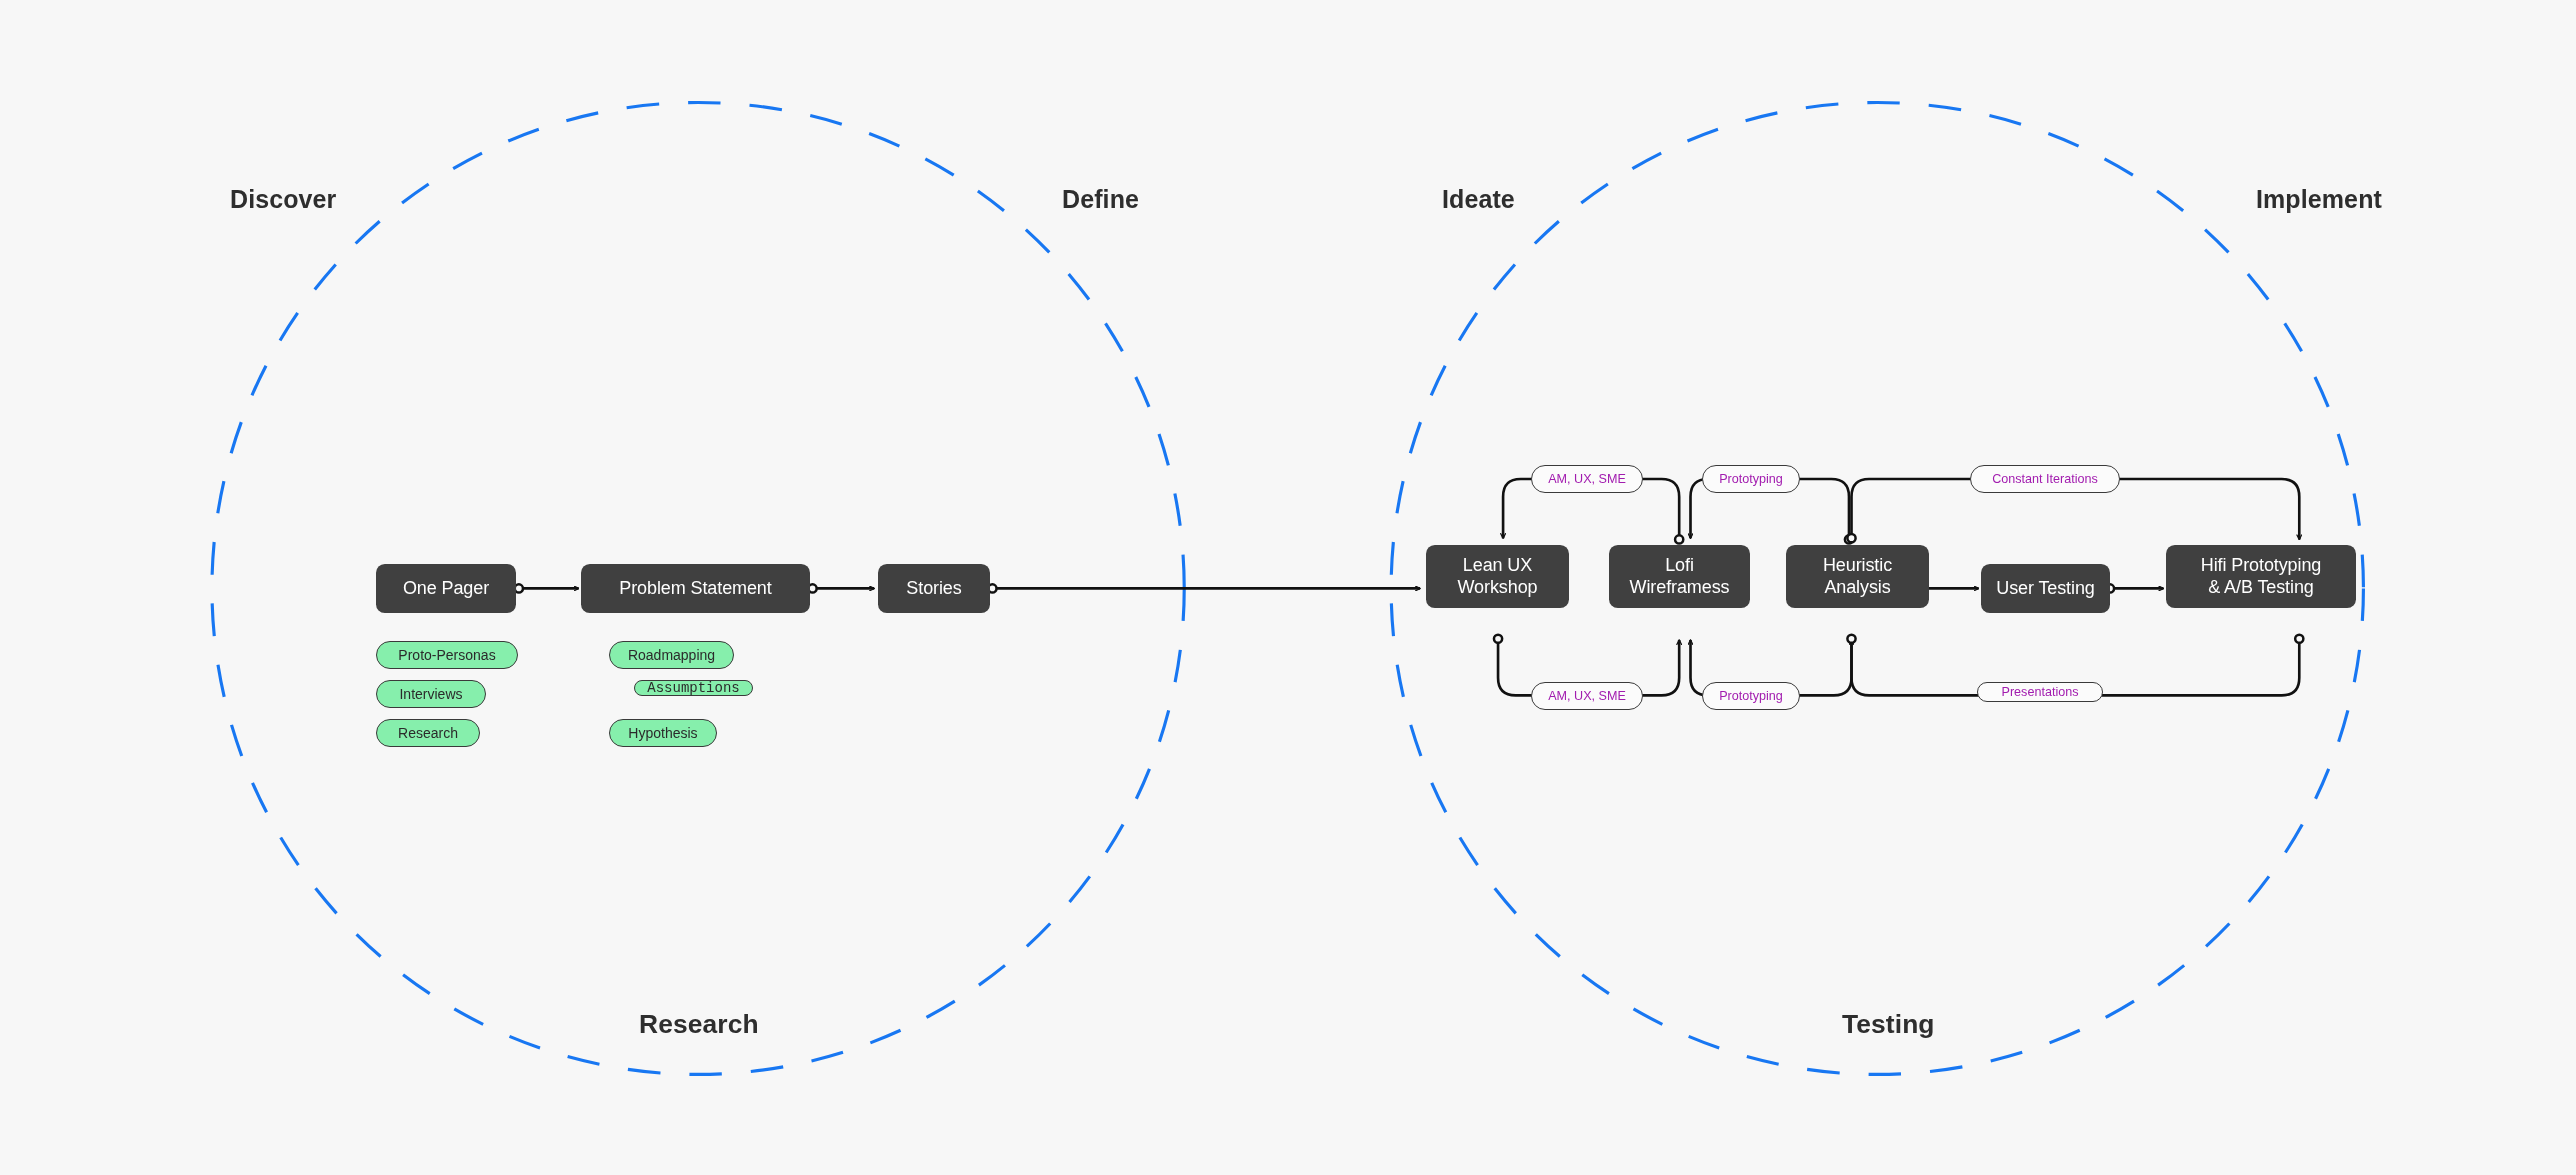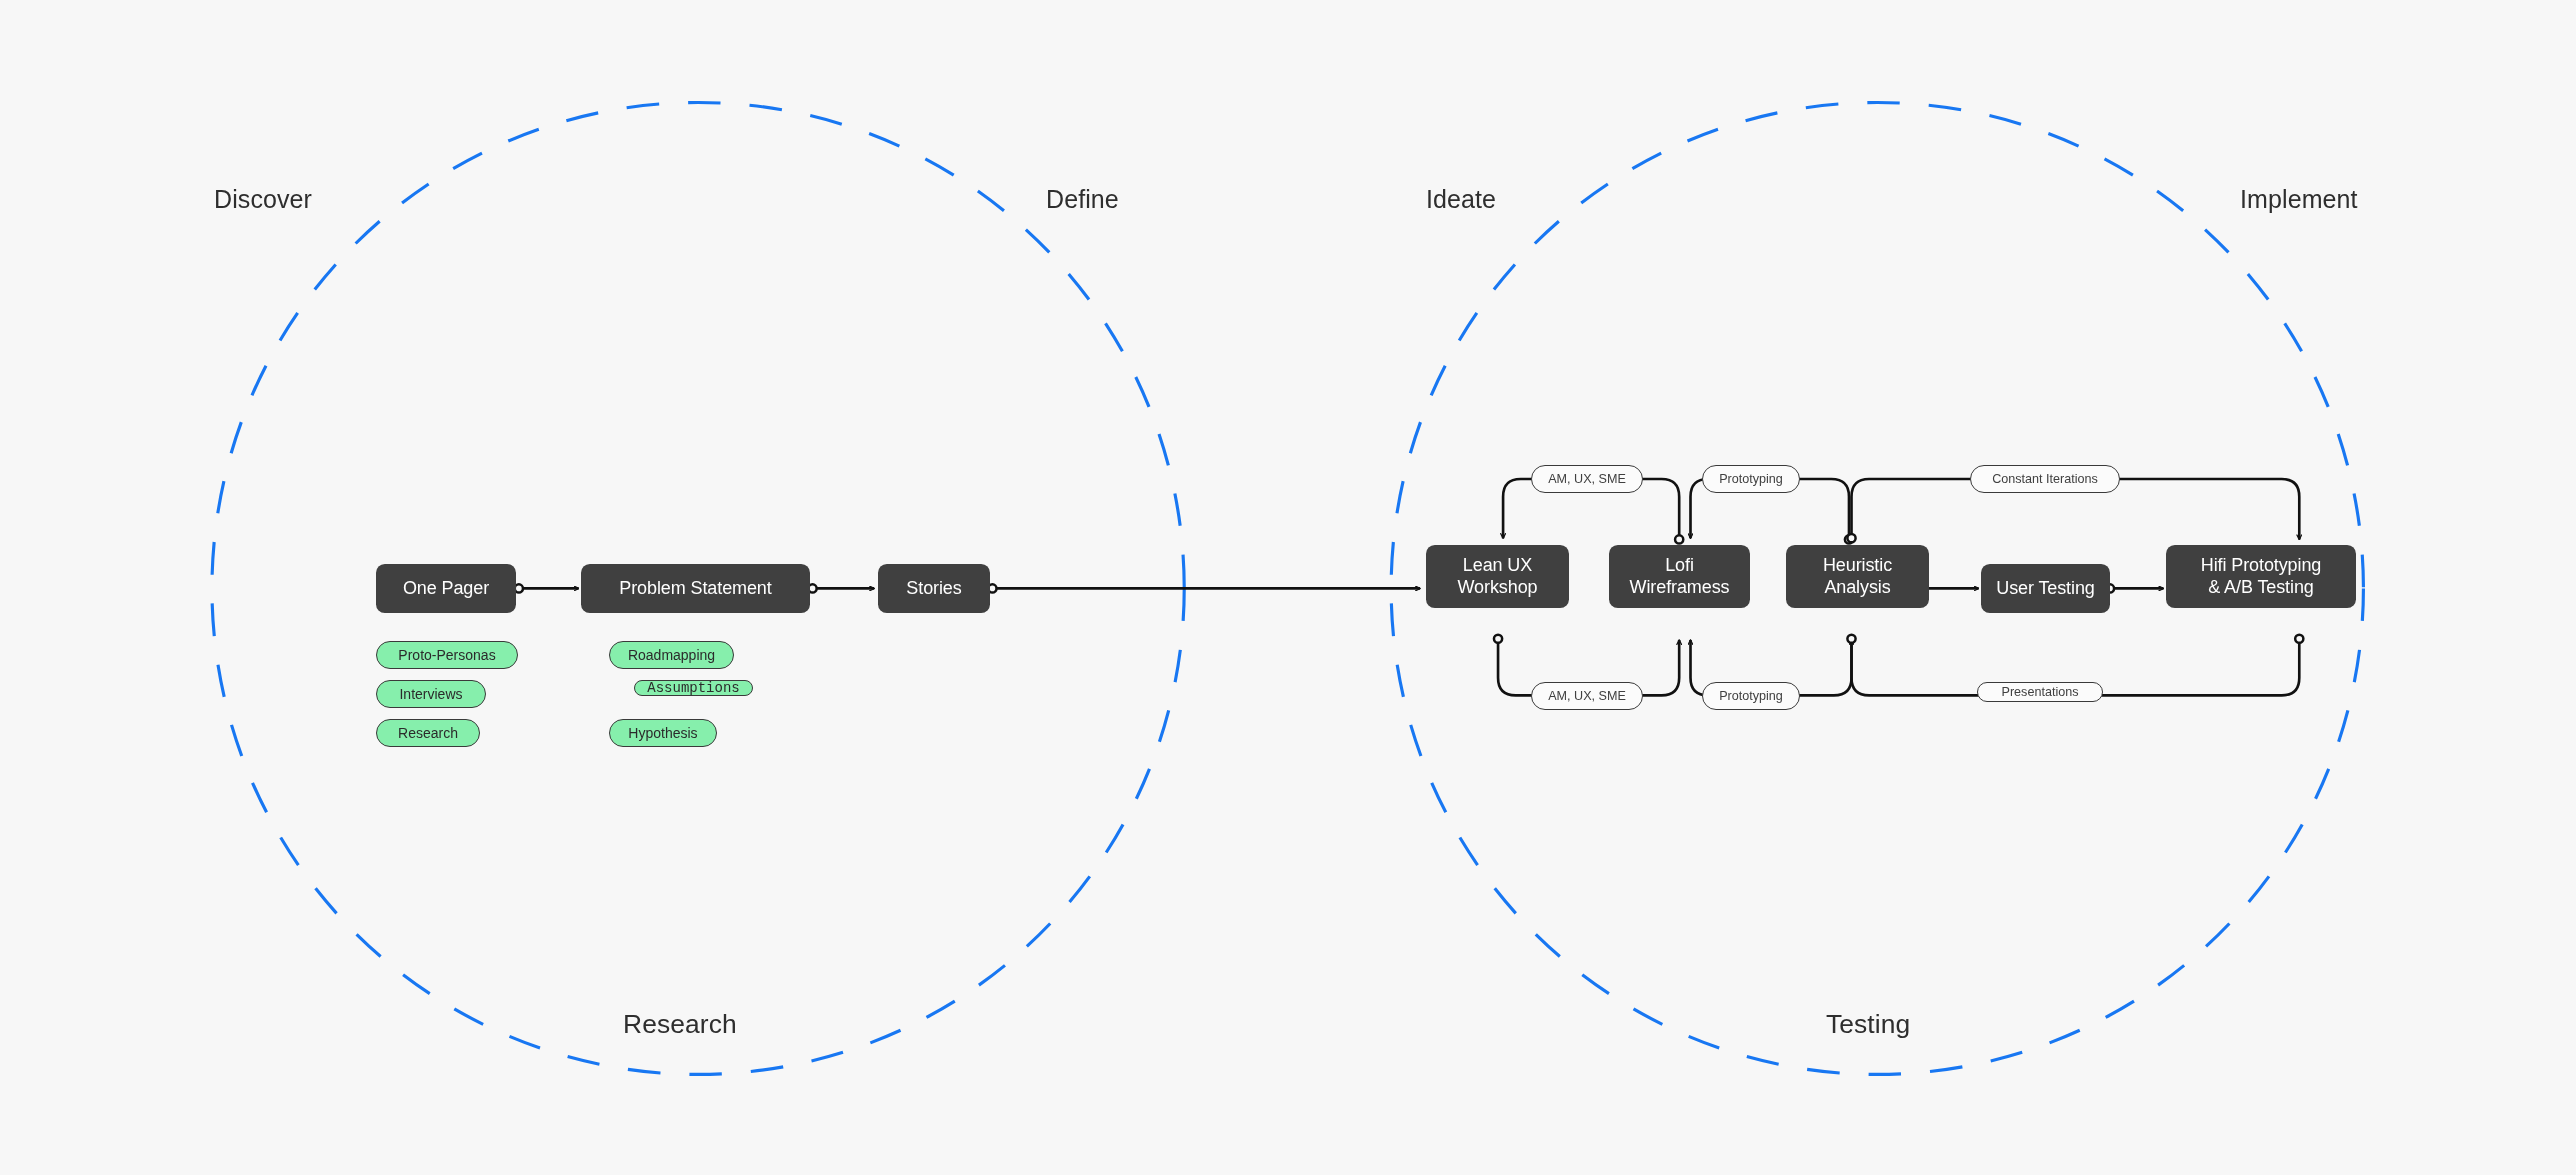--- a/index.html
+++ b/index.html
@@ -26,25 +26,26 @@
     top: 0;
     left: 0;
     width: 2576px;
     height: 1175px;
     overflow: visible;
   }
   
   .phase-label {
     position: absolute;
     font-size: 25px;
-    font-weight: 400;
+    font-weight: 700;
     color: #2e2e2e;
     letter-spacing: 0.1px;
     white-space: nowrap;
     line-height: 1;
+    margin-left: 16px;
   }
   .phase-label.bottom {
     font-size: 26.4px;
   }
   
   .node {
     position: absolute;
     background: #404040;
     border-radius: 8.8px;
     color: #ffffff;
@@ -76,21 +77,21 @@
     white-space: nowrap;
     line-height: 1;
     padding: 0 11.3px;
   }
   
   .edge-pill {
     position: absolute;
     background: #fbfbfb;
     border: 1.3px solid #3a3a3a;
     border-radius: 628px;
-    color: #404040;
+    color: #a21caf;
     font-size: 12.6px;
     font-weight: 400;
     display: flex;
     align-items: center;
     justify-content: center;
     box-sizing: border-box;
     white-space: nowrap;
     line-height: 1;
     padding: 6px 10px;
     z-index: 6;

